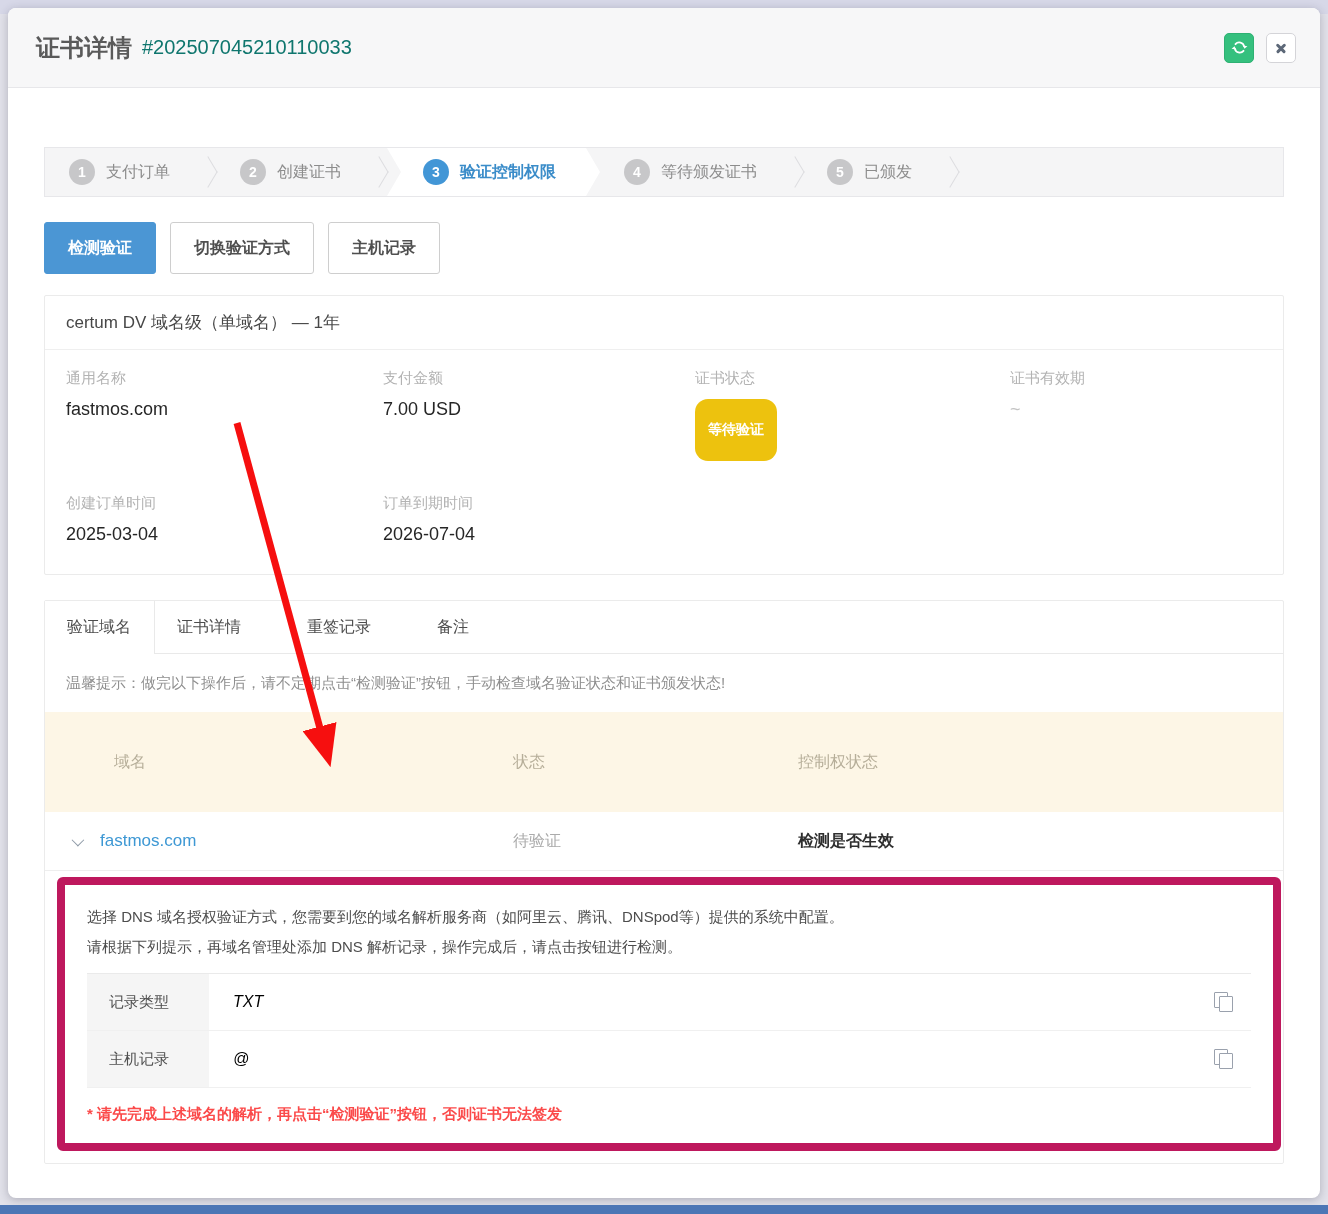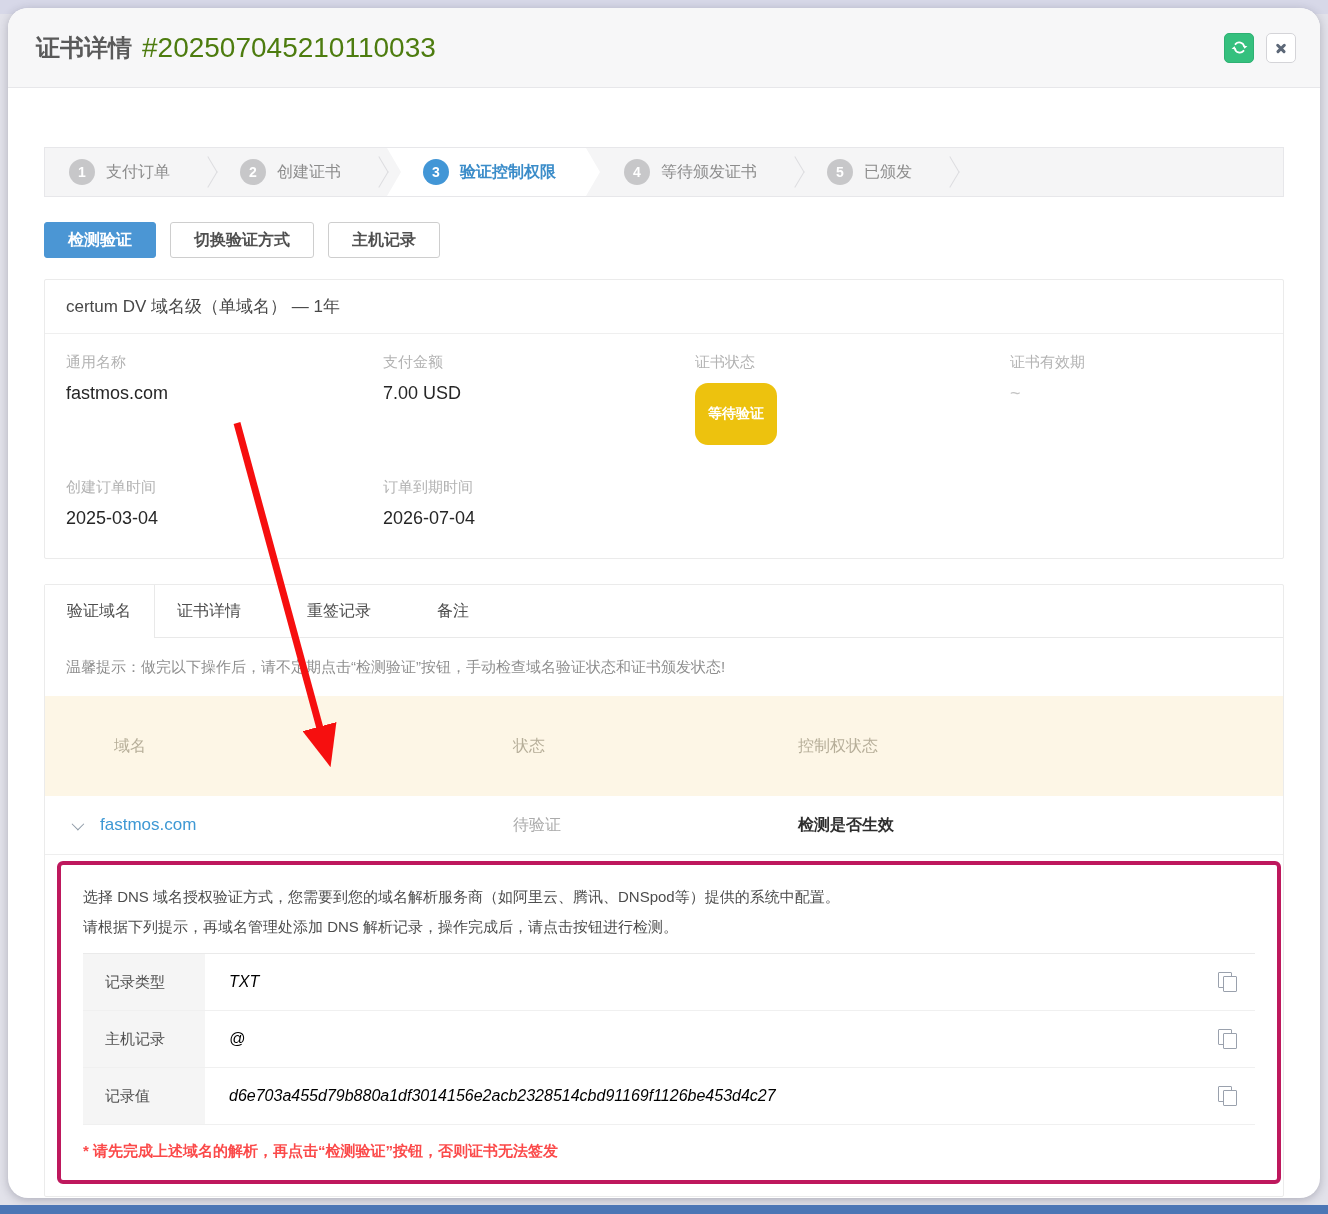--- a/index.html
+++ b/index.html
@@ -7,30 +7,30 @@
   body {
     font-family:"Liberation Sans","DejaVu Sans",sans-serif;
     background:#e2e2ea;
     position:relative; overflow:hidden;
   }
   .top-strip { position:absolute; top:0; left:0; width:100%; height:14px; background:#d7d8e8; }
   .bottom-bar { position:absolute; bottom:0; left:0; width:100%; height:9px; background:#4c76b5; }
 
   .modal {
     position:absolute; left:8px; top:8px; width:1312px; height:1190px;
-    background:#fff; border-radius:20px; box-shadow:0 2px 10px rgba(40,40,60,.28);
+    background:#fff; border-radius:8px; box-shadow:0 2px 10px rgba(40,40,60,.28);
     overflow:hidden;
   }
   
   .modal-header {
     height:80px; background:#f7f7f8; border-bottom:1px solid #e7e7ea;
     display:flex; align-items:center; padding:0 24px 0 28px;
   }
   .m-title { font-size:24px; font-weight:bold; color:#5a5a5a; }
-  .m-order { font-size:28px; color:#4d7c0f; margin-left:10px; }
+  .m-order { font-size:20px; color:#0f766e; margin-left:10px; }
   .hdr-spacer { flex:1; }
   .btn-refresh {
     width:30px; height:30px; border-radius:5px; background:#35c07e; border:1px solid #2eb173;
     display:flex; align-items:center; justify-content:center; cursor:pointer; margin-right:12px;
   }
   .btn-close {
     width:30px; height:30px; border-radius:5px; background:#fff; border:1px solid #d4d4d8;
     position:relative; cursor:pointer;
   }
   .btn-close::before,.btn-close::after {
@@ -62,21 +62,21 @@
   .step.active {
     background:#fff;
     clip-path:polygon(0 0, calc(100% - 14px) 0, 100% 50%, calc(100% - 14px) 100%, 0 100%, 14px 50%);
     padding:0 44px 0 36px;
   }
   .step.active .step-circle { background:#4296d6; }
   .step.active .step-label { color:#3a8cc9; font-weight:bold; }
 
   
   .toolbar { margin-top:25px; display:flex; gap:14px; }
-  .btn { height:36px; border-radius:3px; font-size:16px; font-weight:bold; cursor:pointer;
+  .btn { height:52px; border-radius:3px; font-size:16px; font-weight:bold; cursor:pointer;
          display:inline-flex; align-items:center; padding:0 23px; }
   .btn-primary { background:#4b96d4; border:1px solid #4b96d4; color:#fff; }
   .btn-plain { background:#fff; border:1px solid #cecece; color:#4f4f4f; }
 
   
   .cert-card { margin-top:21px; border:1px solid #ebebeb; border-radius:2px; }
   .cert-card-header { padding:15px 21px; border-bottom:1px solid #efefef; font-size:17px; color:#474747; }
   .cert-grid {
     display:grid; grid-template-columns:317px 312px 315px 1fr;
     padding:19px 21px 29px 21px; row-gap:33px;
@@ -108,21 +108,21 @@
     border-bottom:1px solid #eeeeee;
   }
   .dt-row .c1 { padding-left:27px; display:flex; align-items:center; gap:19px; }
   .chev-down { width:9px; height:9px; border-right:1.6px solid #8d99a6; border-bottom:1.6px solid #8d99a6;
                transform:rotate(45deg) translateY(-2px); cursor:pointer; }
   .domain-link { font-size:17px; color:#3e98d4; cursor:pointer; }
   .status-pending { font-size:16px; color:#ababab; }
   .control-status { font-size:16px; color:#2e2e2e; font-weight:bold; }
 
   
-  .dns-box { margin:6px 2px 0 12px; border:4px solid #be185d; border-radius:6px; }
+  .dns-box { margin:6px 2px 0 12px; border:8px solid #be185d; border-radius:6px; }
   .dns-inner { padding:17px 22px 17px 22px; }
   .dns-line { font-size:15px; color:#4d4d4d; line-height:30px; }
   .dns-divider { border-top:1px solid #eaeaea; margin-top:11px; }
   .rec-row { display:grid; grid-template-columns:122px 1fr 56px; align-items:stretch; border-bottom:1px solid #f0f0f0; height:57px; }
   .rec-label { background:#f5f5f5; display:flex; align-items:center; padding-left:22px; font-size:15px; color:#4f4f4f; }
   .rec-value { display:flex; align-items:center; padding-left:24px; font-size:16px; color:#000000;font-style:italic; }
   .rec-copy { display:flex; align-items:center; justify-content:center; cursor:pointer; }
   .copy-icon { width:19px; height:20px; position:relative; }
   .copy-icon::before { content:""; position:absolute; left:0; top:0; width:12px; height:14px; border:1.6px solid #9aa1ad; border-radius:1px; }
   .copy-icon::after { content:""; position:absolute; right:0; bottom:0; width:12px; height:14px; border:1.6px solid #9aa1ad; border-radius:1px; background:#fff; }
@@ -262,27 +262,20 @@
                 <span class="copy-icon"></span>
               </div>
           </div>
           <div class="rec-row">
             <div class="rec-label">主机记录</div>
             <div class="rec-value">@</div>
             <div class="rec-copy">
                 <span class="copy-icon"></span>
               </div>
           </div>
-          <div class="rec-row">
-            <div class="rec-label">记录值</div>
-            <div class="rec-value">d6e703a455d79b880a1df3014156e2acb2328514cbd91169f1126be453d4c27</div>
-            <div class="rec-copy">
-                <span class="copy-icon"></span>
-              </div>
-          </div>
 
           <div class="dns-warning">* 请先完成上述域名的解析，再点击“检测验证”按钮，否则证书无法签发</div>
         </div>
       </div>
 
     </div>
   </div>
 </div>
 
 <svg class="arrow-overlay" width="1328" height="1214">

